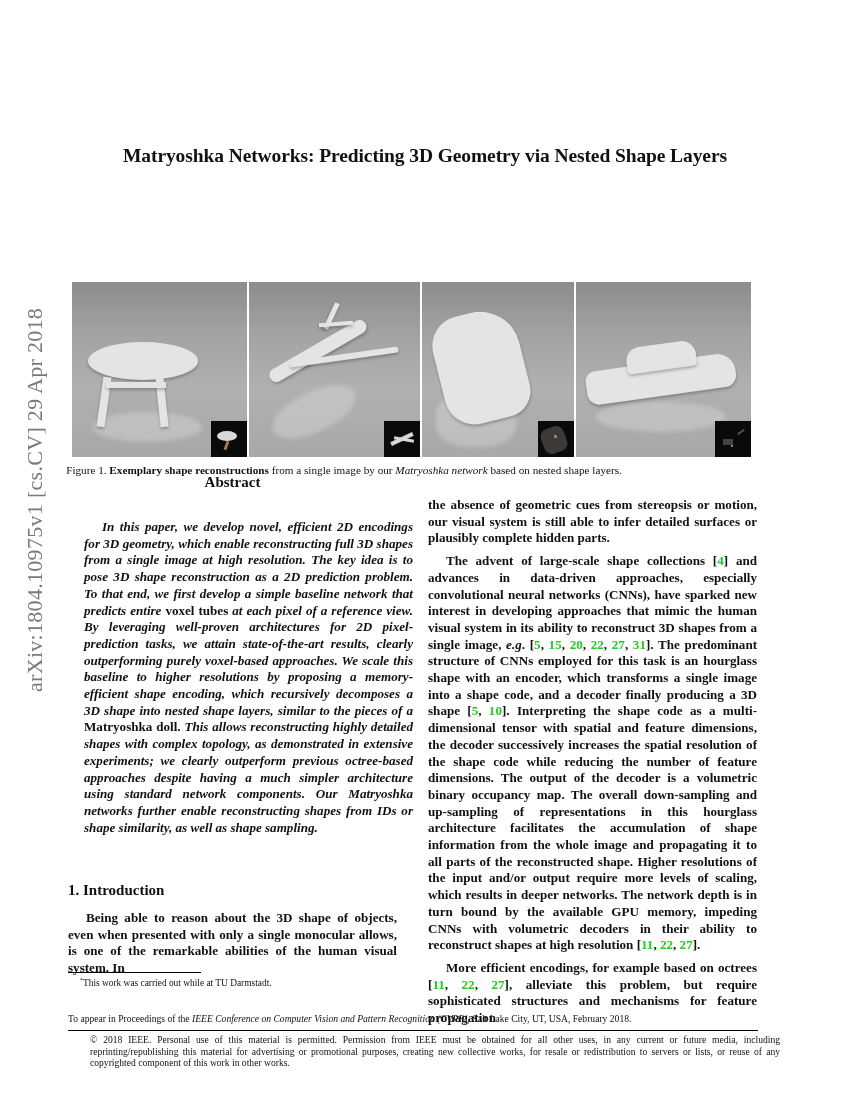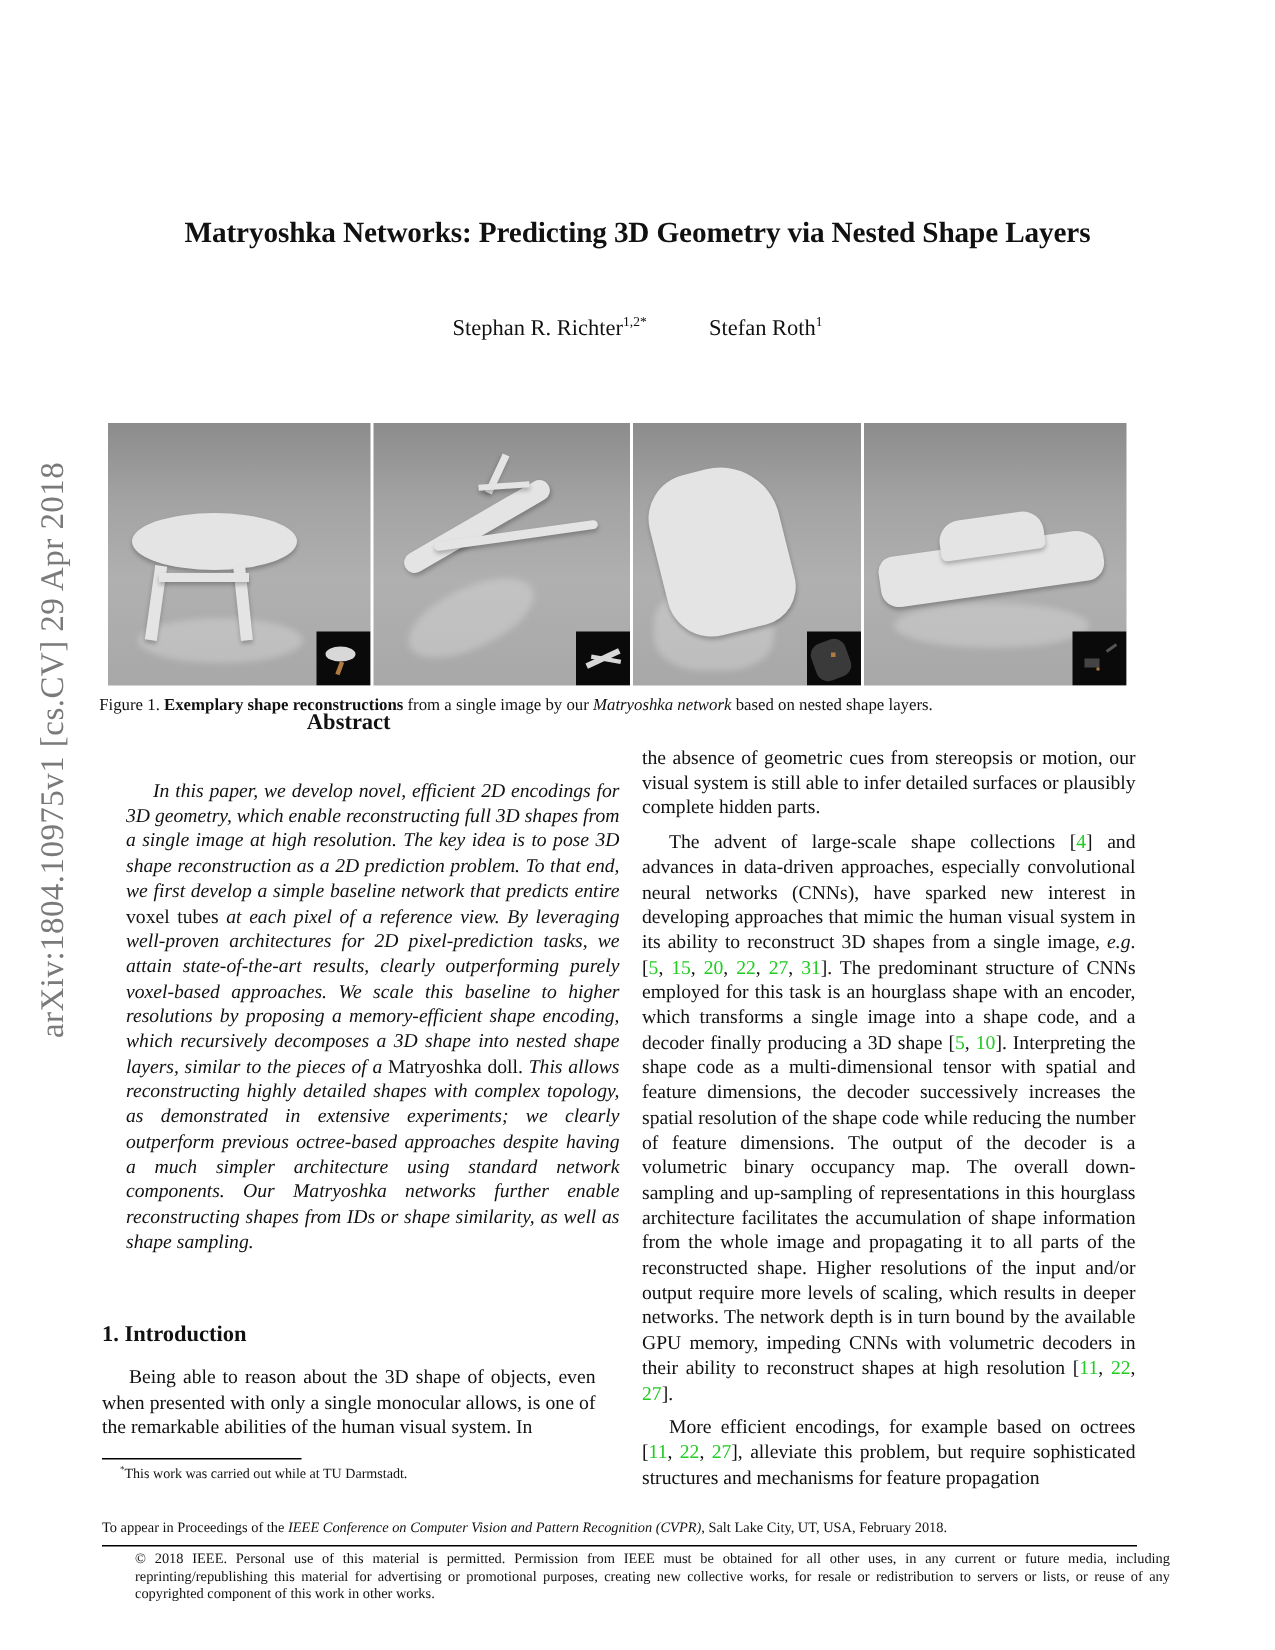--- a/index.html
+++ b/index.html
@@ -15,21 +15,21 @@
                font-size: 22px; color: #7a7a7a; white-space: nowrap; letter-spacing: 0.3px; }
     .figure { position: absolute; top: 282px; left: 72px; width: 679px; height: 175px; display: flex; gap: 2px; }
     .panel { position: relative; height: 175px; overflow: hidden;
              background: linear-gradient(180deg, #8c8c8c 0%, #a3a3a3 30%, #b0b0b0 60%, #a8a8a8 100%); }
     .panel .shape { position: absolute; background: #e4e4e4; box-shadow: 0 2px 3px rgba(0,0,0,0.25); }
     .panel .reflect { position: absolute; background: rgba(230,230,230,0.35); filter: blur(2px); }
     .inset { position: absolute; right: 0; bottom: 0; width: 36px; height: 36px; background: #0a0a0a; }
     .inset .mini { position: absolute; background: #d8d8d8; }
     .caption { position: absolute; top: 464px; left: 0; width: 688px; text-align: center; font-size: 11.2px; }
     .col { position: absolute; font-size: 13.1px; line-height: 16.7px; text-align: justify; }
-    .col p { margin: 0; text-indent: 18px; }
+    .col p { margin: 0; text-indent: 18px; font-weight: bold; }
     .col p + p { margin-top: 6px; }
     .col p.noindent { text-indent: 0; }
     .left { left: 68px; width: 329px; }
     .right { left: 428px; width: 329px; top: 497px; }
     .sec-head { position: absolute; font-weight: bold; font-size: 15px; }
     .abstract-head { left: 68px; width: 329px; text-align: center; top: 474px; }
     .abstract { top: 519px; font-style: italic; margin-left: 16px; }
     .abstract .up { font-style: normal; }
     .intro-head { left: 68px; top: 882px; }
     .intro { top: 910px; }
@@ -42,25 +42,20 @@
     .copyright { position: absolute; left: 68px; top: 1034px; width: 690px; font-size: 9.6px; line-height: 11.6px; text-align: justify; margin-left: 22px; }
   </style>
 </head>
 <body>
 
 <div class="sidebar">arXiv:1804.10975v1  [cs.CV]  29 Apr 2018</div>
 
 <div class="title">Matryoshka Networks: Predicting 3D Geometry via Nested Shape Layers</div>
 
 <div class="authors">
-  <div class="row">
-    <span>Stephan R. Richter</span><sup>1,2*</sup>
-    <span class="gap"></span>
-    <span>Stefan Roth</span><sup>1</sup>
-  </div>
 </div>
 
 <div class="figure">
   <div class="panel" style="width:175px">
     <div class="reflect" style="left:20px;top:130px;width:110px;height:30px;border-radius:50%;"></div>
     <div class="shape" style="left:16px;top:60px;width:110px;height:38px;border-radius:50%;"></div>
     <div class="shape" style="left:28px;top:95px;width:8px;height:50px;transform:rotate(8deg);"></div>
     <div class="shape" style="left:86px;top:95px;width:8px;height:50px;transform:rotate(-6deg);"></div>
     <div class="shape" style="left:34px;top:100px;width:60px;height:6px;"></div>
     <div class="inset">

